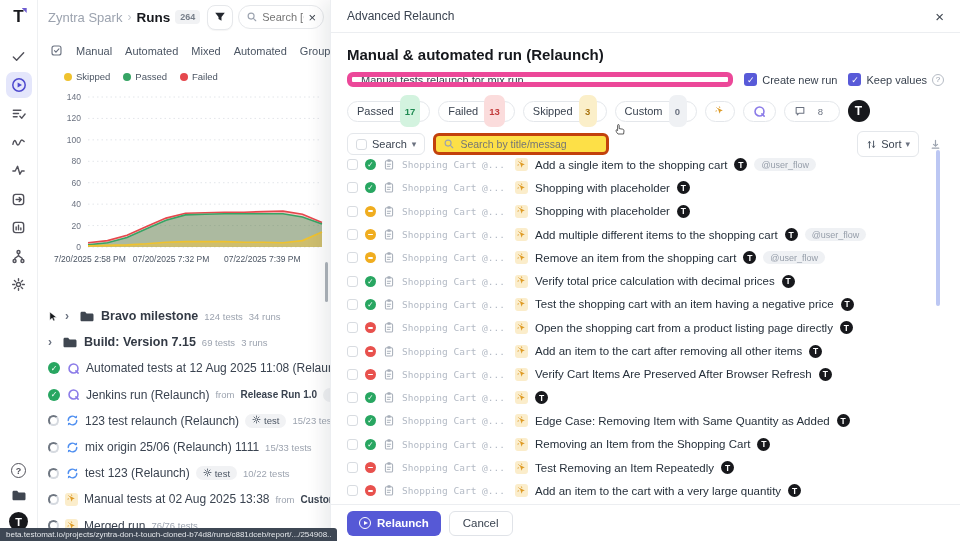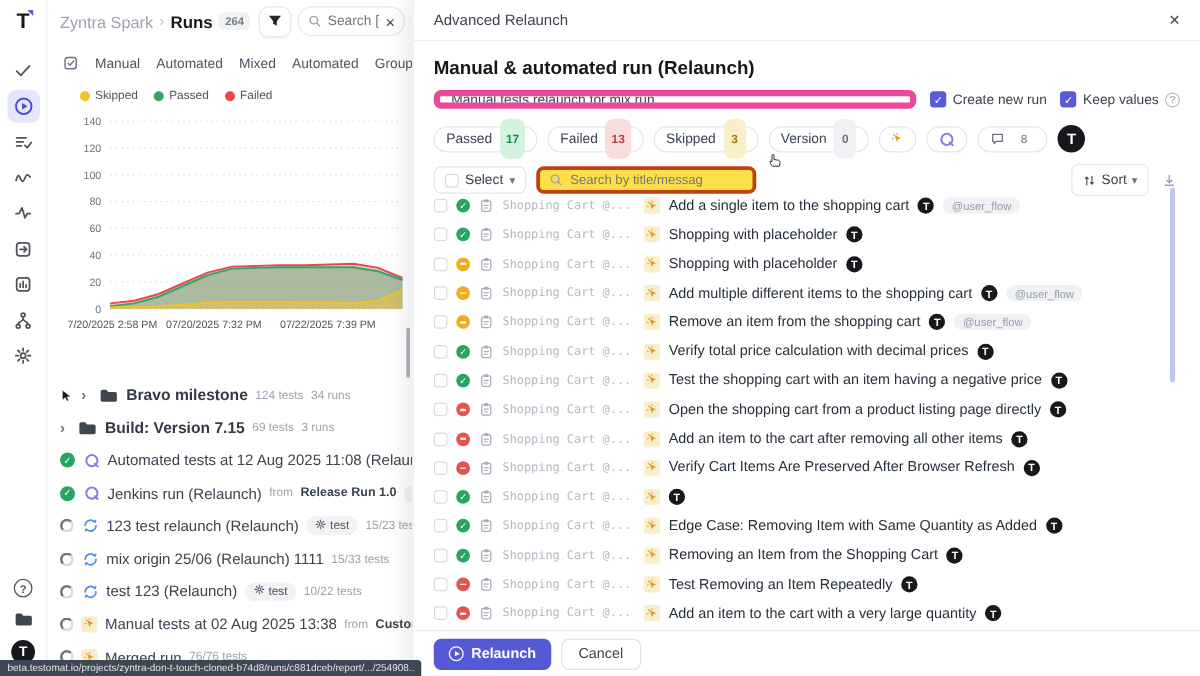--- a/index.html
+++ b/index.html
@@ -407,21 +407,21 @@
         </button>
         <button class="chip">
           <span>Failed</span>
           <span class="cnt red">13</span>
         </button>
         <button class="chip">
           <span>Skipped</span>
           <span class="cnt yellow">3</span>
         </button>
         <button class="chip">
-          <span>Version</span>
+          <span>Custom</span>
           <span class="cnt gray">0</span>
         </button>
         <button class="chip">
           <span class="ric">
             <svg width="10" height="10" viewBox="0 0 12 12">
               <path d="M3.2 2.4 9.4 5.5 6.6 6.4 5.6 9.3Z" fill="#DE9B26"></path>
               <path d="M2 5.8l-1 .3M3 3l-.9-.9M5.7 2 5.4 1" stroke="#DE9B26" stroke-width="1" stroke-linecap="round"></path>
             </svg>
           </span>
         </button>
@@ -439,21 +439,21 @@
               <path d="M2.5 3h9v6.5H6L3.8 11.5V9.5H2.5Z" fill="none" stroke="#6B7280" stroke-width="1.2" stroke-linejoin="round"></path>
             </svg>
           </span>
           <span class="cnt plain">8</span>
         </button>
         <span class="tav big">T</span>
       </div>
     <div class="toolbar">
       <button class="select-chip">
         <span class="cb-empty"></span>
-        <span>Select</span>
+        <span>Search</span>
         <span style="color:#6B7280;font-size:9px">▾</span>
       </button>
       <div class="tb-search">
         <span class="ric" id="search-slot2">
             <svg width="12" height="12" viewBox="0 0 16 16">
               <circle cx="6.8" cy="6.8" r="4" stroke="#9CA3AF" stroke-width="1.5" fill="none"></circle>
               <path d="M9.8 9.8 13 13" stroke="#9CA3AF" stroke-width="1.5" stroke-linecap="round"></path>
             </svg>
           </span>
         <input placeholder="Search by title/messag" style="">

